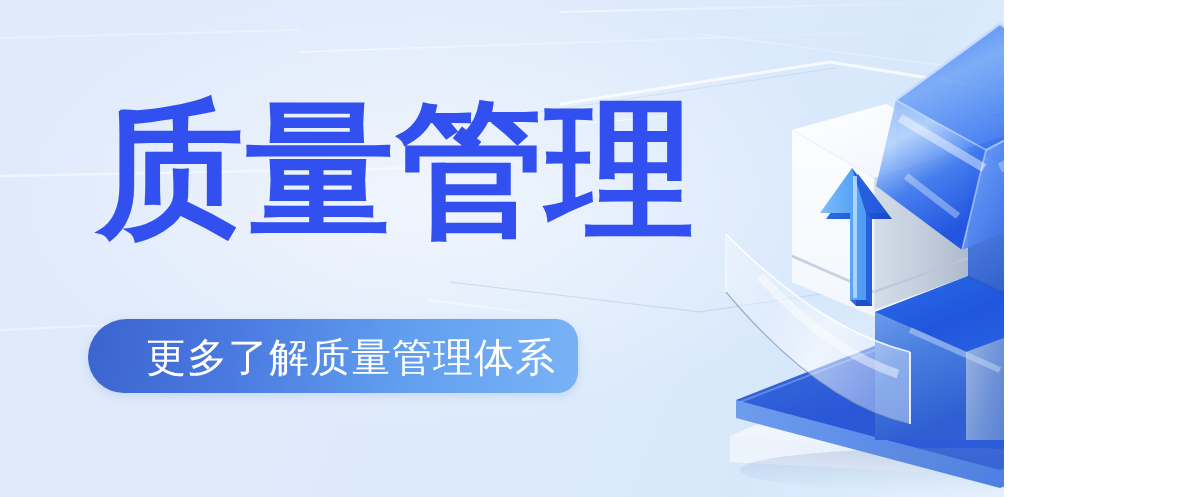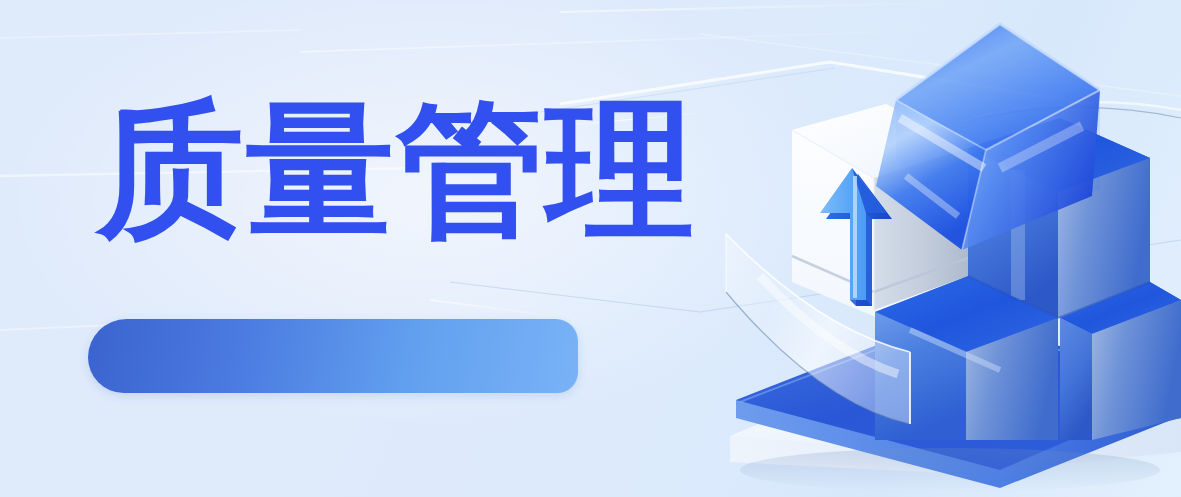--- a/index.html
+++ b/index.html
@@ -2,21 +2,21 @@
 <html><head>
 <meta charset="utf-8">
 <style>
   html, body {
     margin: 0;
     padding: 0;
     background: #ffffff;
   }
   .banner {
     position: relative;
-    width: 1181px;
+    width: 1004px;
     height: 497px;
     overflow: hidden;
     font-family: "Liberation Sans", "DejaVu Sans", sans-serif;
     background: linear-gradient(112deg, #dfeafb 0%, #dfeafb 38%, #dceafc 58%, #d8e8fb 78%, #e3f0fd 100%);
   }
 
   
   .bg-lines { position:absolute; inset:0; pointer-events:none; }
 
   
@@ -113,20 +113,21 @@
     <path d="M 1040 430 L 1181 400" stroke="#ffffff" stroke-opacity="0.45" stroke-width="2" fill="none"></path>
     <path d="M 980 470 L 1181 446" stroke="#ffffff" stroke-opacity="0.3" stroke-width="1.4" fill="none"></path>
 
     <path class="arc" d="M 880 150 Q 1030 86 1181 118" stroke="#5d7fa8" stroke-opacity="0.45" stroke-width="1.1" fill="none"></path>
     <path d="M 905 142 Q 1040 84 1181 110" stroke="#ffffff" stroke-opacity="0.6" stroke-width="2.4" fill="none"></path>
   </svg>
 
   <div class="headline">质量管理</div>
 
   <div class="cta-pill"></div>
+  <div class="cta-label">更多了解质量管理体系</div>
 
   <svg class="illustration" width="481" height="497" viewBox="0 0 481 497">
     <defs>
 
       <linearGradient id="whTop" x1="0" y1="0" x2="1" y2="1">
         <stop offset="0%" stop-color="#ffffff"></stop>
         <stop offset="100%" stop-color="#eef4fc"></stop>
       </linearGradient>
       <linearGradient id="whLeft" x1="0" y1="0" x2="0" y2="1">
         <stop offset="0%" stop-color="#fdfeff"></stop>

